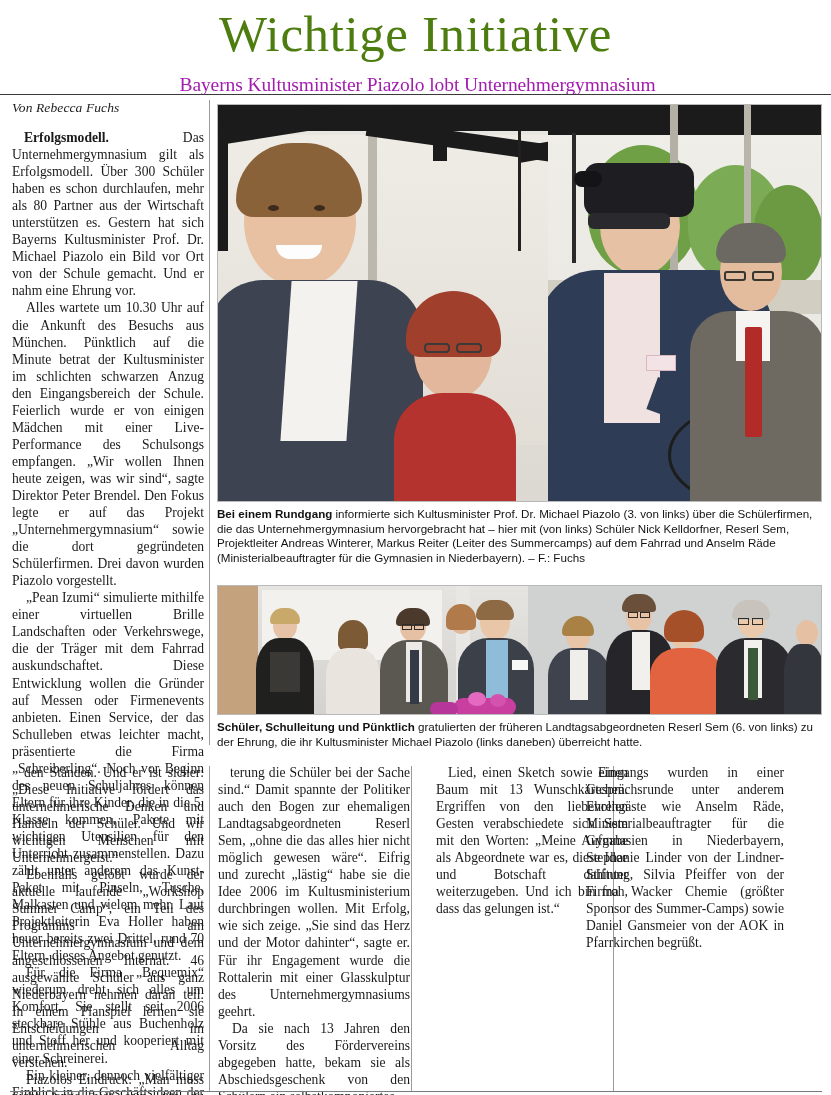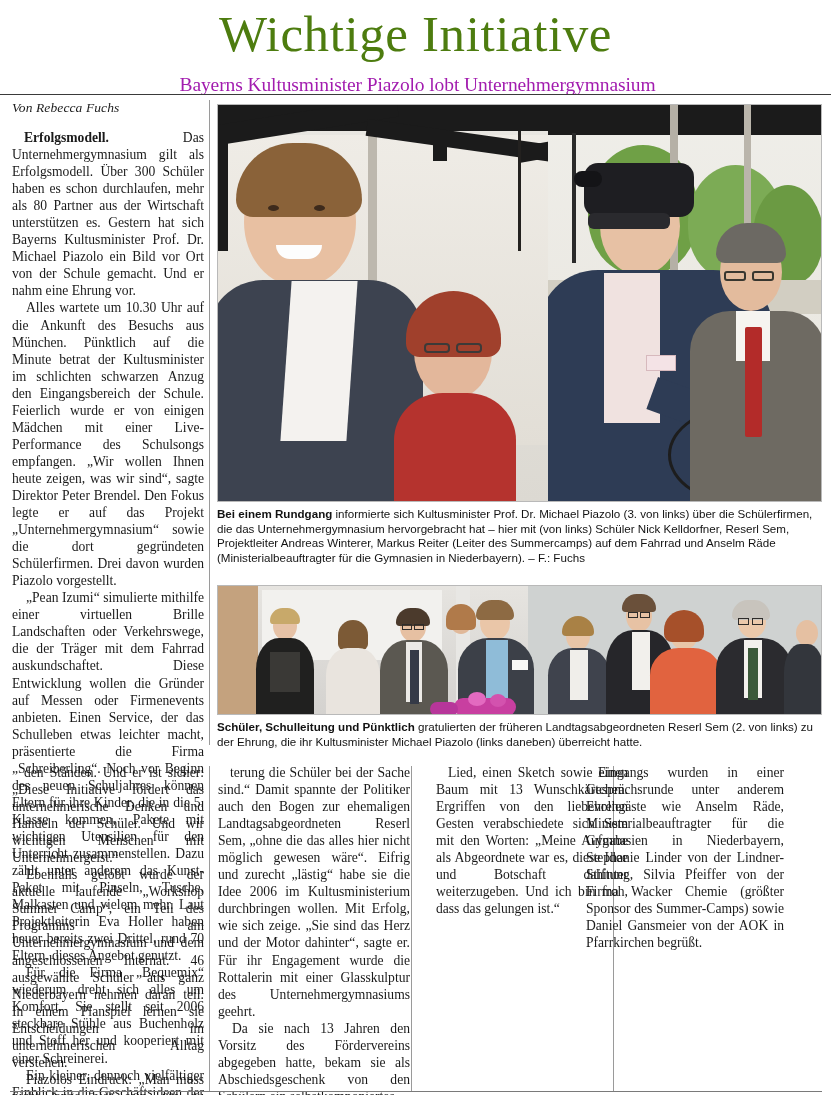--- a/index.html
+++ b/index.html
@@ -315,21 +315,21 @@
           <div class="head" style="left:578px; top:34px; width:22px; height:26px; background:#e5c0a2;"></div>
           <div class="figure" style="left:566px; top:58px; width:40px; height:72px; background:#33363c;"></div>
 
           <div style="position:absolute; left:236px; top:112px; width:62px; height:18px; border-radius:10px; background:#c83fa0;"></div>
           <div style="position:absolute; left:250px; top:106px; width:18px; height:14px; border-radius:50%; background:#e36ac0;"></div>
           <div style="position:absolute; left:272px; top:108px; width:16px; height:13px; border-radius:50%; background:#d352ae;"></div>
           <div style="position:absolute; left:212px; top:116px; width:28px; height:14px; border-radius:8px; background:#b7369a;"></div>
         </div>
       </div>
       <div class="caption">
-        <b>Schüler, Schulleitung und Pünktlich</b><span> gratulierten der früheren Landtagsabgeordneten Reserl Sem (2. von links) zu der Ehrung, die ihr Kultusminister Michael Piazolo (links daneben) überreicht hatte.</span>
+        <b>Schüler, Schulleitung und Pünktlich</b><span> gratulierten der früheren Landtagsabgeordneten Reserl Sem (6. von links) zu der Ehrung, die ihr Kultusminister Michael Piazolo (links daneben) überreicht hatte.</span>
       </div>
     </div>
   </div>
 
   <div class="lower">
     <div class="lower-divider" style="left:209px;"></div>
     <div class="lower-divider" style="left:411px;"></div>
     <div class="lower-divider" style="left:613px;"></div>
 
     <div class="colbox" style="left:12px;">

